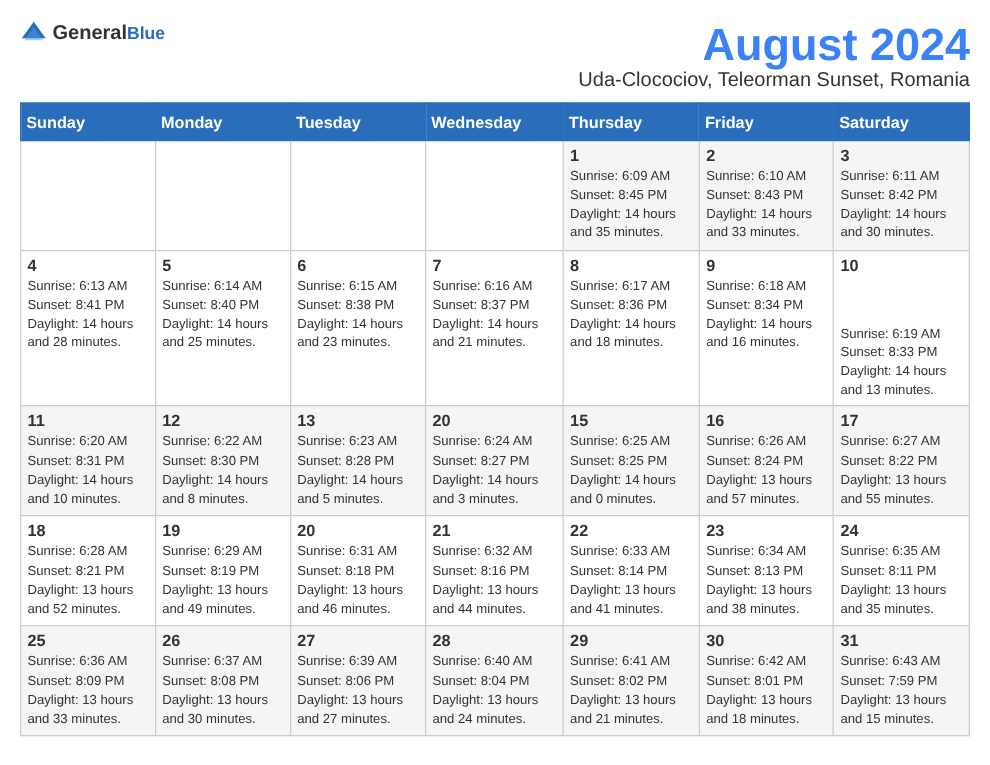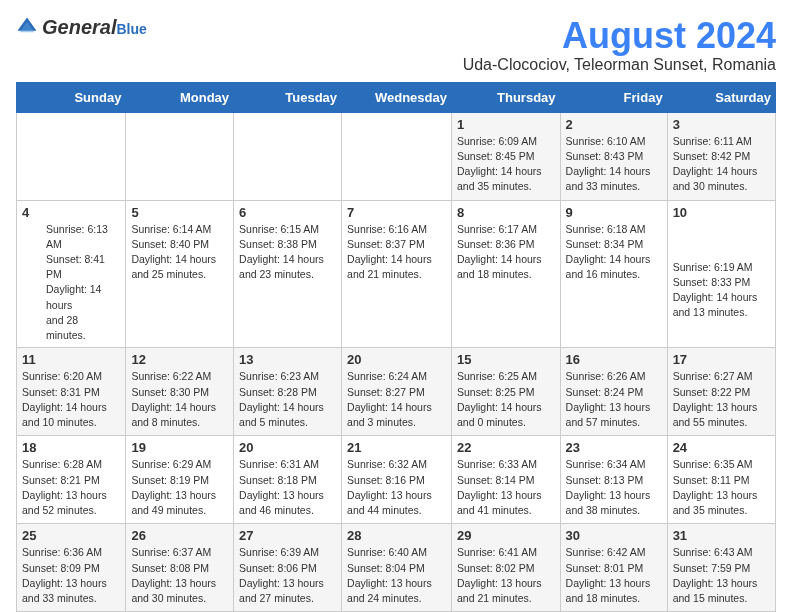--- a/index.html
+++ b/index.html
@@ -15,25 +15,24 @@
       align-items: flex-start;
       justify-content: space-between;
       margin-bottom: 8px;
     }
     .logo {
       display: flex;
       align-items: center;
       gap: 4px;
     }
     .logo-text-general {
-      font-size: 20px;
+      font-size: 16px;
       font-weight: bold;
       color: #333;
       line-height: 1;
-      font-style: italic;
     }
     .logo-text-blue {
       font-size: 14px;
       font-weight: bold;
       color: #2a6ebb;
       line-height: 1;
     }
     .logo-icon {
       width: 22px;
       height: 22px;
@@ -57,21 +56,21 @@
       font-size: 11px;
     }
     .calendar thead tr {
       background: #2a6ebb;
       color: #fff;
     }
     .calendar thead th {
       padding: 7px 4px;
       font-size: 13px;
       font-weight: bold;
-      text-align: right;
+      text-align: left;
       border: 1px solid #2a6ebb;
     }
     .calendar tbody tr {
       vertical-align: top;
     }
     .calendar tbody td {
       border: 1px solid #ccc;
       padding: 4px 5px;
       min-height: 80px;
       height: 88px;
@@ -158,21 +157,21 @@
           <span class="day-number">3</span>
           <div class="day-info" style="white-space: pre-line;">Sunrise: 6:11 AM
 Sunset: 8:42 PM
 Daylight: 14 hours
 and 30 minutes.</div>
         </td>
       </tr>
       <tr>
         <td>
           <span class="day-number">4</span>
-          <div class="day-info" style="white-space: pre-line; margin-left: 24px;">Sunrise: 6:13 AM
+          <div class="day-info" style="white-space: pre-line;">Sunrise: 6:13 AM
 Sunset: 8:41 PM
 Daylight: 14 hours
 and 28 minutes.</div>
         </td>
         <td>
           <span class="day-number">5</span>
           <div class="day-info" style="white-space: pre-line;">Sunrise: 6:14 AM
 Sunset: 8:40 PM
 Daylight: 14 hours
 and 25 minutes.</div>

